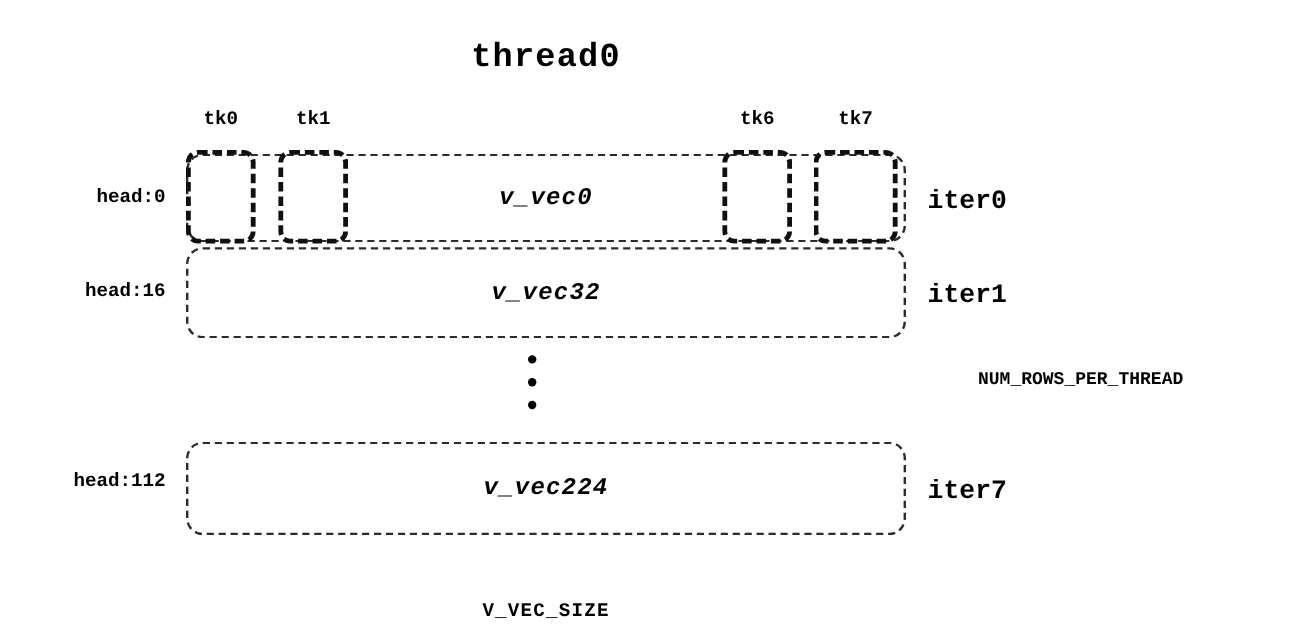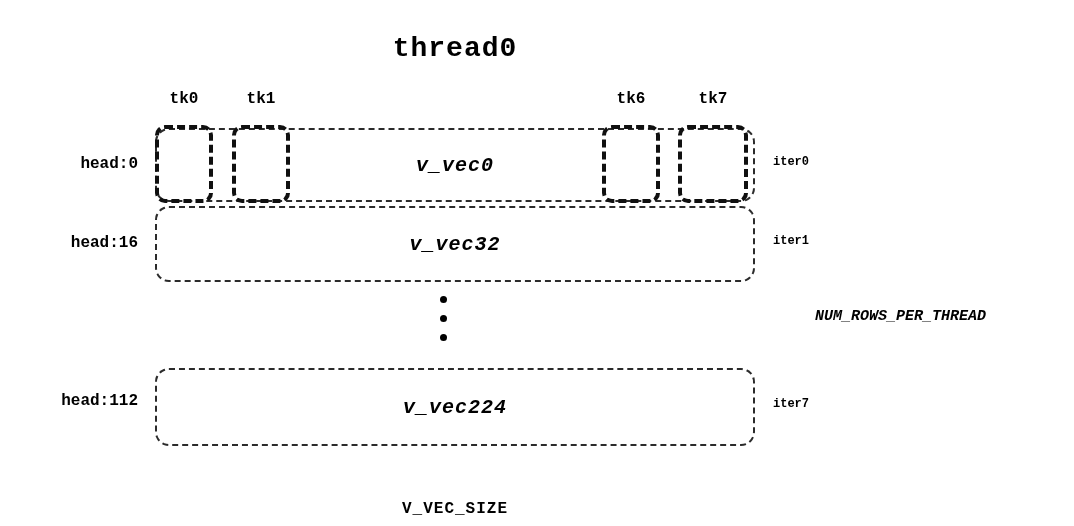--- a/index.html
+++ b/index.html
@@ -55,28 +55,27 @@
   }
   .head-label {
     font-weight: bold;
     font-size: 16px;
     text-align: right;
     white-space: nowrap;
     font-family: Liberation Mono, monospace;
   }
   .iter-label {
     font-weight: bold;
-    font-size: 12px;
+    font-size: 22px;
     white-space: nowrap;
   }
   .side-label {
     font-weight: bold;
     font-size: 15px;
     white-space: nowrap;
-    font-style: italic;
   }
   .bottom-label {
     font-weight: bold;
     font-size: 16px;
     letter-spacing: 1px;
     text-align: center;
     white-space: nowrap;
     margin-top: 20px;
   }
   .dots {

